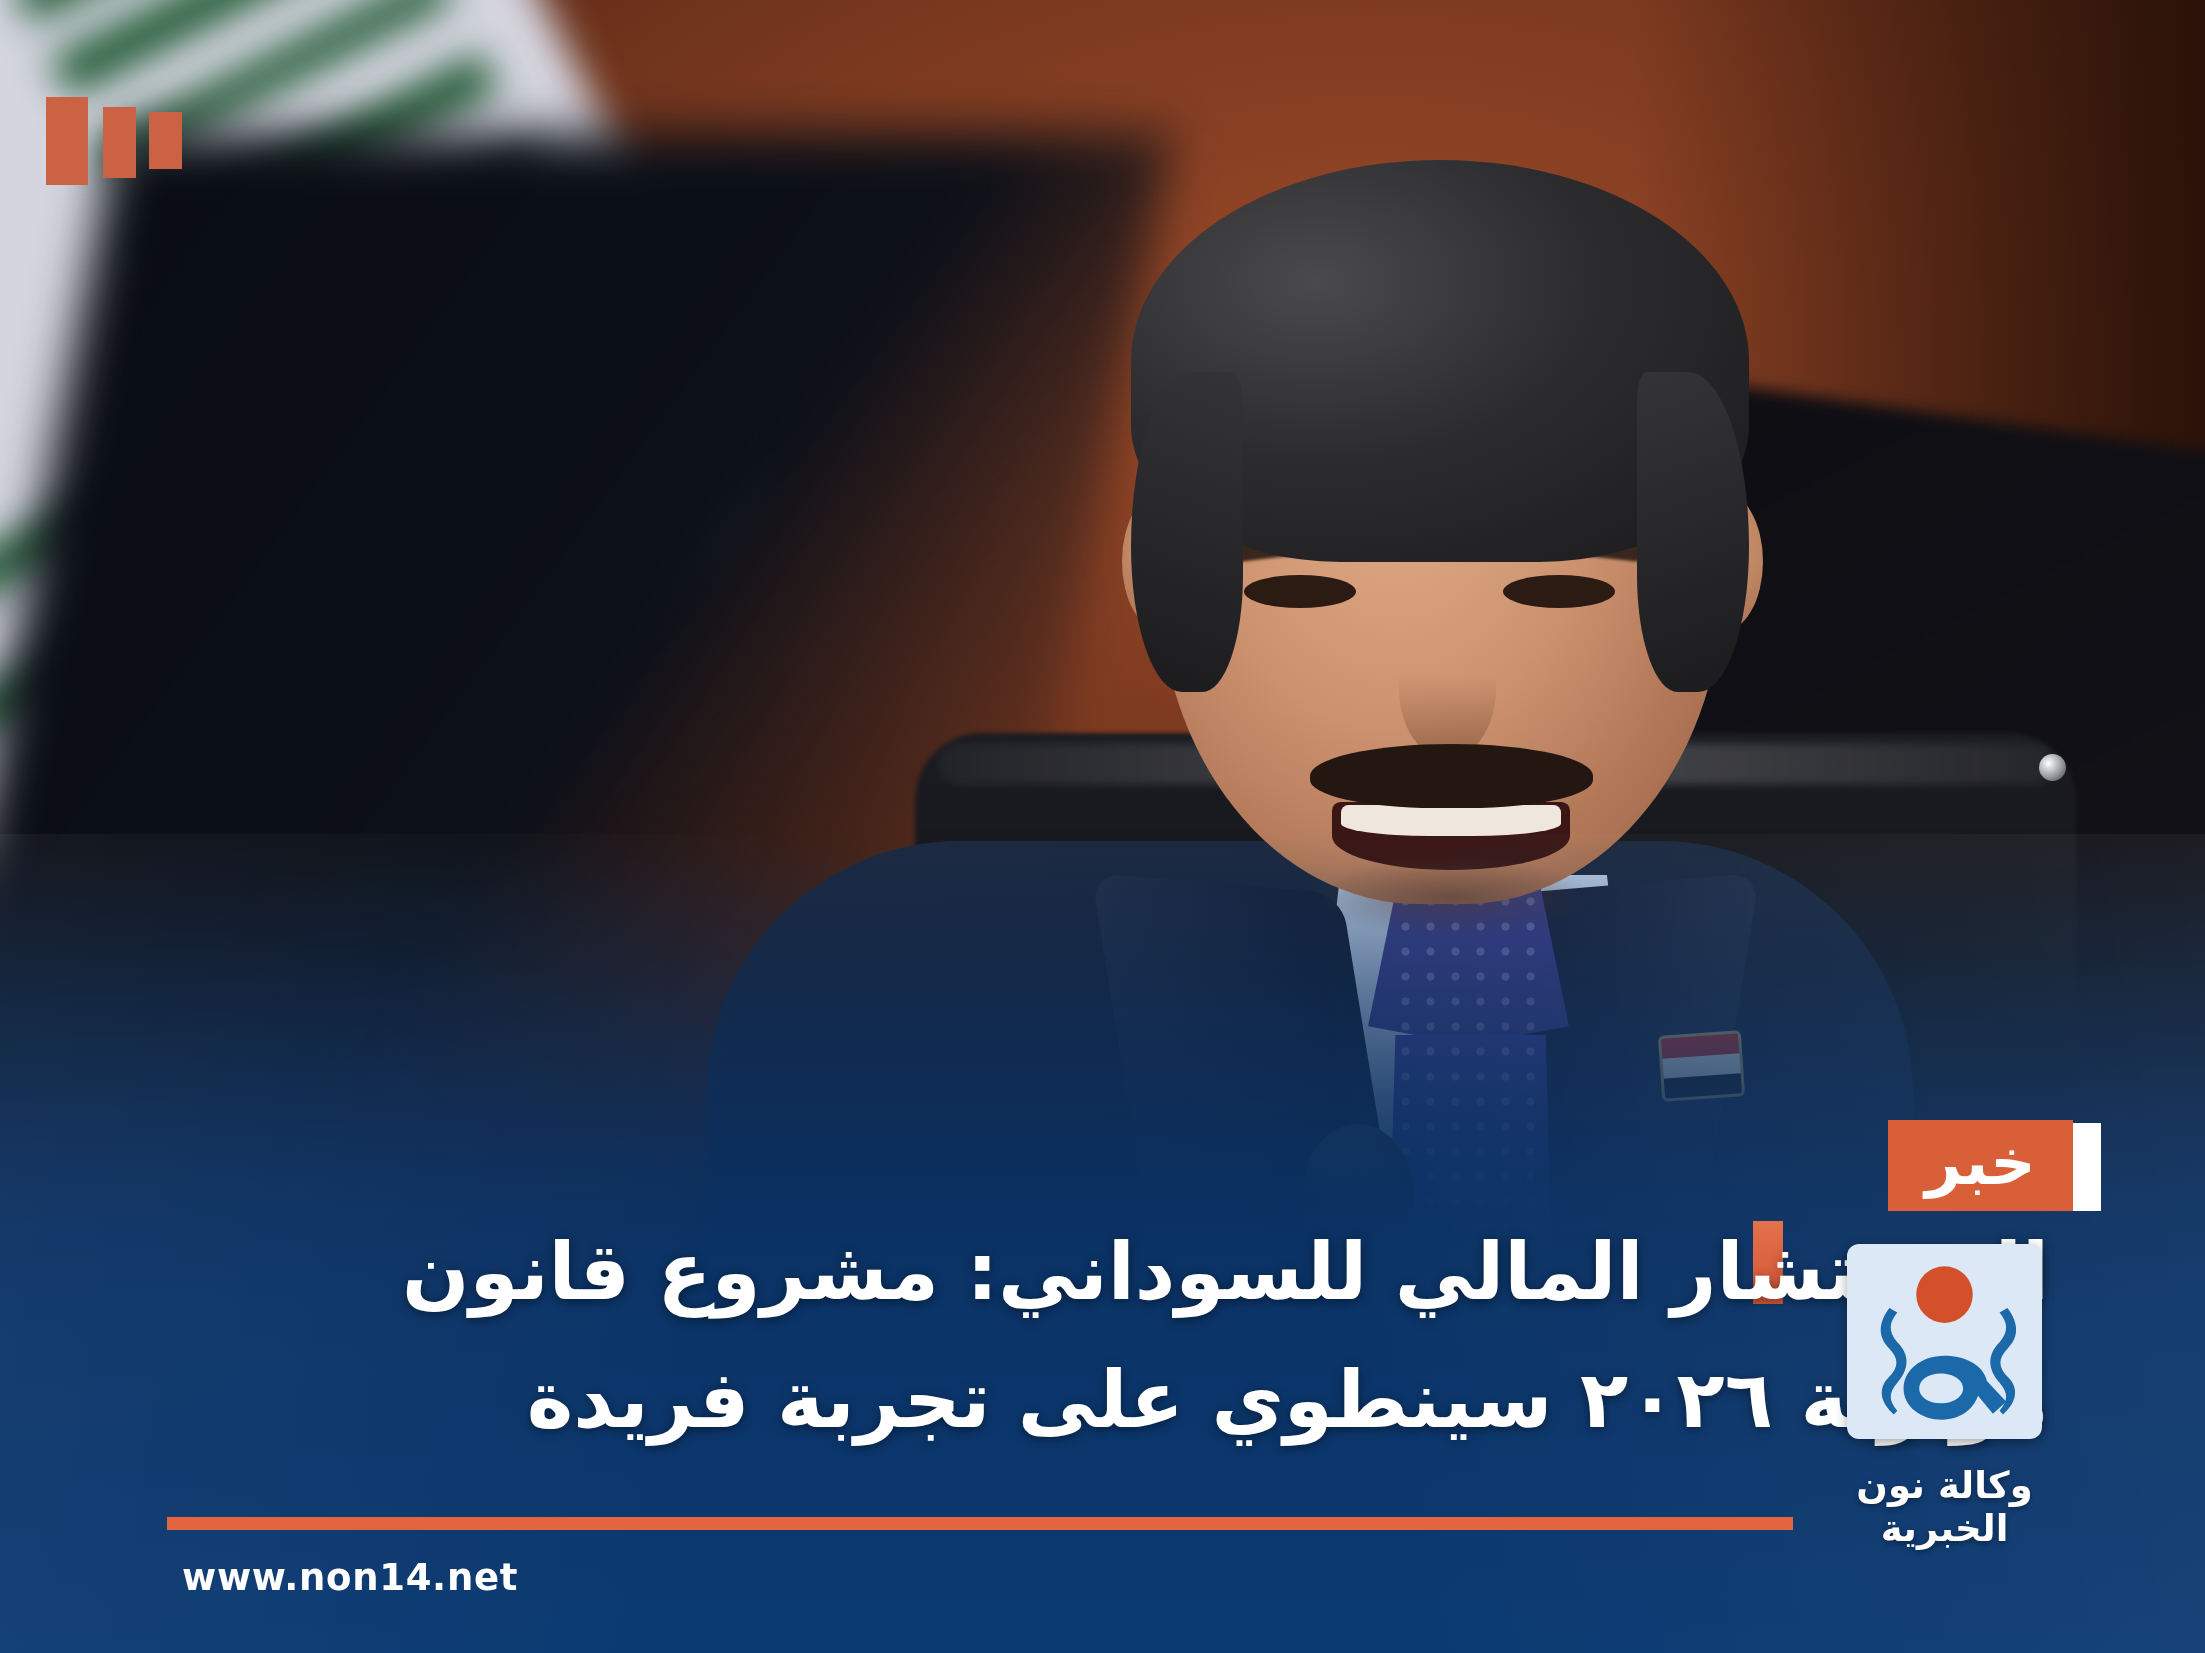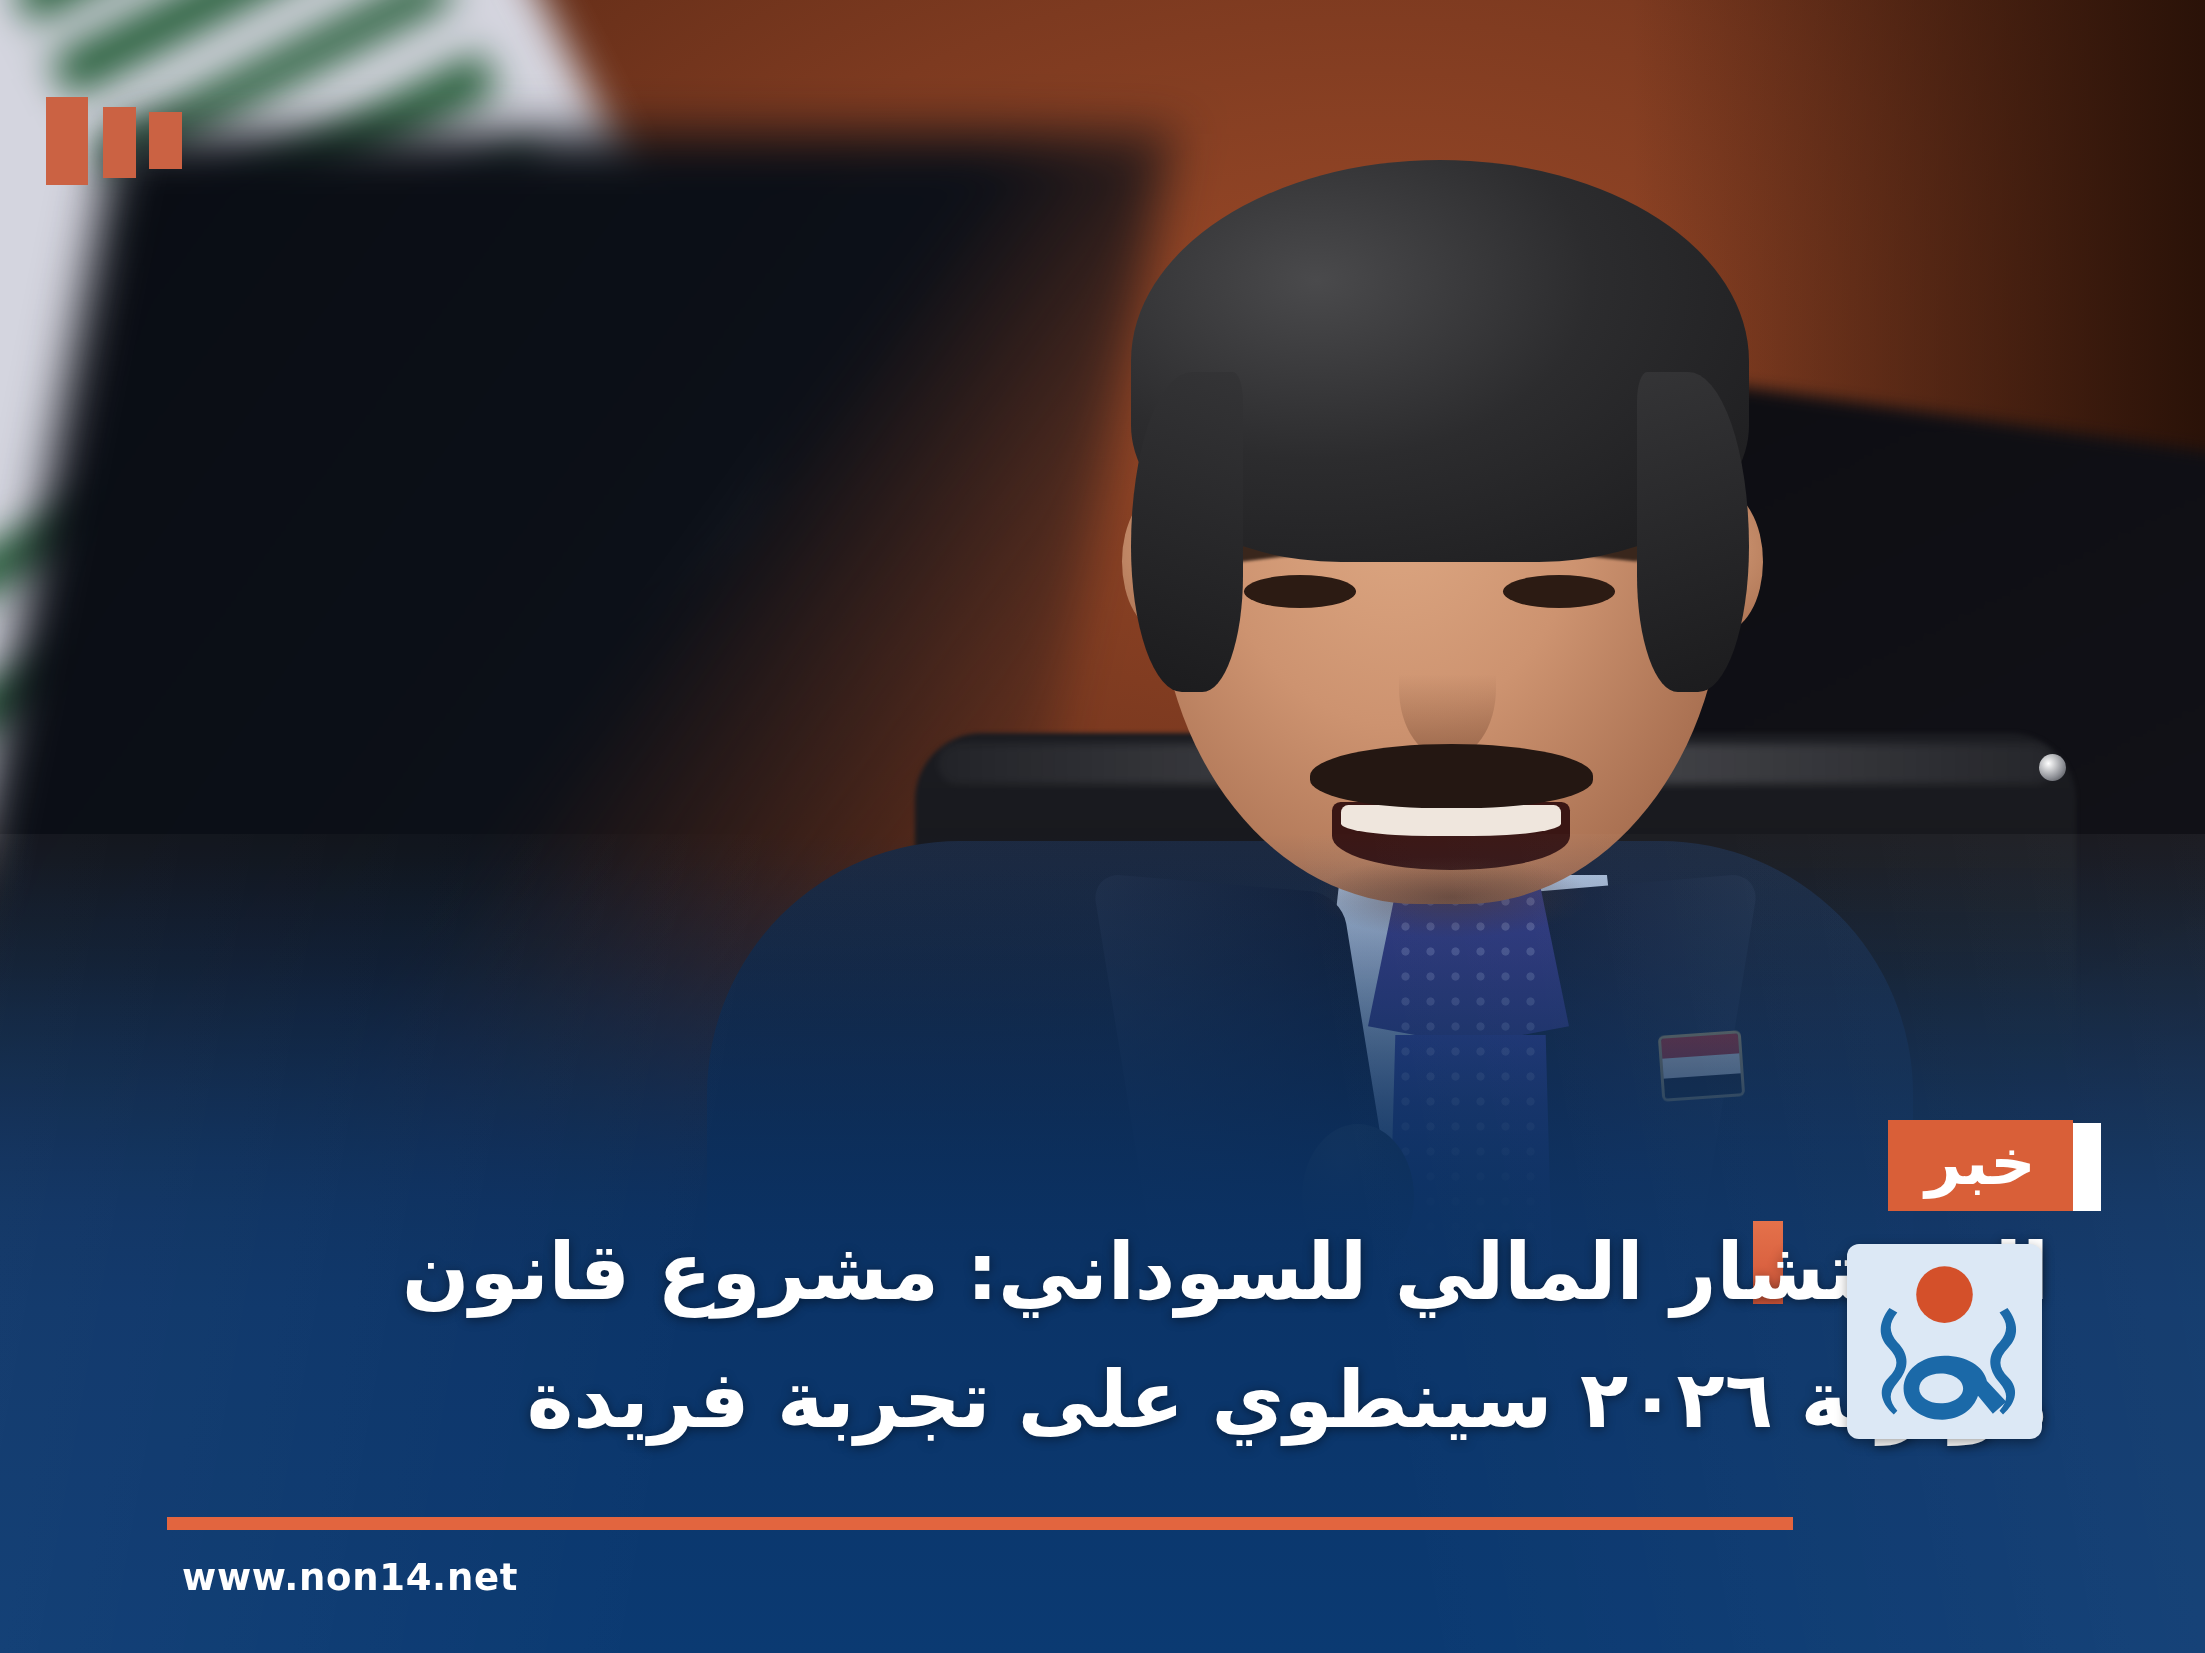--- a/index.html
+++ b/index.html
@@ -438,16 +438,17 @@
                  C 210 184, 210 176, 200 164 C 186 148, 186 132, 200 118
                  C 210 106, 210 96, 200 84 Z" fill="#1b69a8" transform="translate(2,0) scale(1.18) translate(-28,-6)"></path>
         <path d="M131 150 C 99 150, 76 170, 76 194 C 76 218, 99 236, 128 236
                  C 152 236, 170 222, 176 204 L 196 228 L 214 212 L 188 184
                  C 184 164, 160 150, 131 150 Z
                  M 126 174 C 143 174, 156 183, 156 194 C 156 205, 143 214, 126 214
                  C 109 214, 97 205, 97 194 C 97 183, 109 174, 126 174 Z" fill="#1b69a8"></path>
       </svg>
     </div>
 
+    <div class="agency">وكالة نون الخبرية</div>
   </div>
 
 </div>
 
 
 </body></html>

